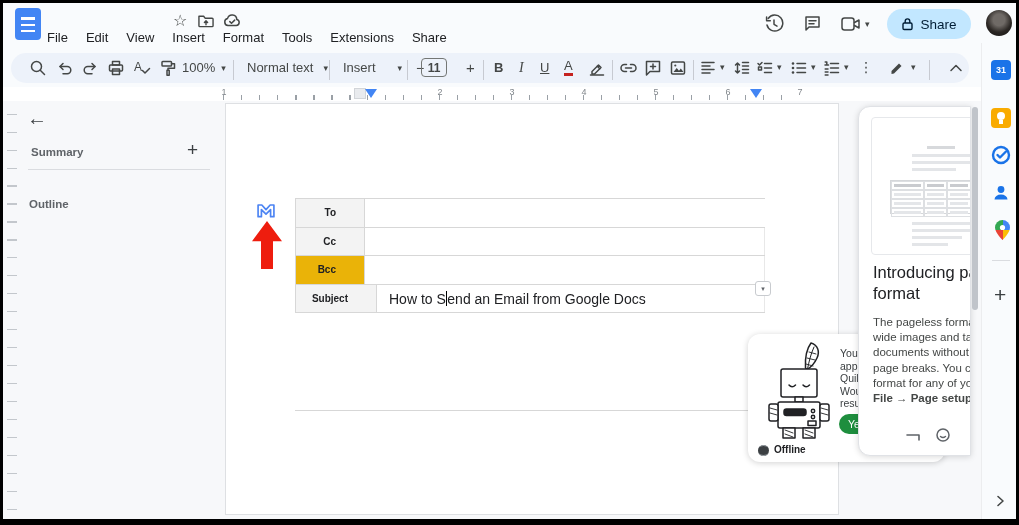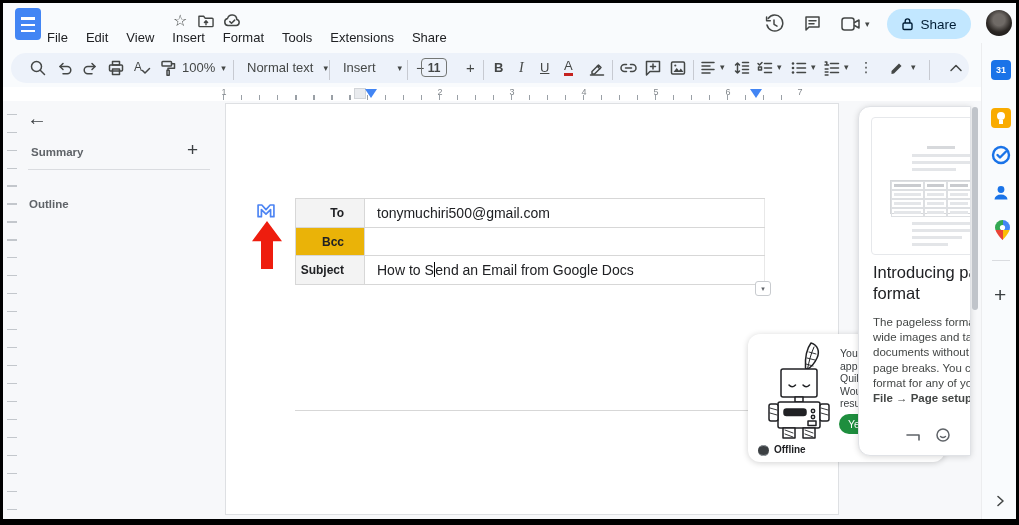--- a/index.html
+++ b/index.html
@@ -9,21 +9,21 @@
          border-top:3px solid #000; border-bottom:6px solid #000; border-left:3px solid #000; border-right:3px solid #000; }
   .abs { position:absolute; }
   .ic svg { display:block; }
   svg .st { fill:none; stroke:#444746; stroke-width:1.5; stroke-linecap:round; stroke-linejoin:round; }
   svg .fl { fill:#444746; stroke:none; }
   .menu-item { font-size:13px; color:#202124; padding:2px 6px; border-radius:8px; cursor:default; }
   .tb-txt { font-size:13px; color:#444746; }
   .divd { width:1px; height:20px; background:#c7cad1; position:absolute; top:7px; }
   .caret { font-size:9px; color:#444746; }
   .ruler-num { position:absolute; top:0; transform:translateX(-50%); font-size:9px; color:#80868B; }
-  .cell-label { font-weight:bold; font-size:12px; color:#202124; text-align:right; padding-right:20px; }
+  .cell-label { font-weight:bold; font-size:10px; color:#202124; text-align:right; padding-right:28px; }
   .cell-value { font-size:14px; color:#202124; padding-left:12px; }
   .pl-body-line { white-space:nowrap; overflow:hidden; font-size:11.5px; color:#444746; line-height:15.2px; }
   .as-line { white-space:nowrap; overflow:hidden; font-size:10.5px; color:#3c4043; line-height:12.6px; }
   .sideicon { width:22px; height:22px; display:flex; align-items:center; justify-content:center; }
 </style>
 </head>
 <body>
 
 <div id="app">
 
@@ -269,28 +269,31 @@
     <svg width="20" height="18" viewBox="0 0 24 20">
       <path d="M2.5 18 V4 h4.5 L12 9.5 17 4 h4.5 v14 h-4 V9.5 L12 15 6.5 9.5 V18 z" fill="#ffffff" stroke="#4C84F3" stroke-width="2" stroke-linejoin="round"></path>
     </svg>
   </div>
   <div class="abs" style="left:249px; top:218px; width:30px; height:48px; background:#EE1D0E;
               clip-path:polygon(50% 0, 100% 42%, 70% 42%, 70% 100%, 30% 100%, 30% 42%, 0 42%);"></div>
 
   <div class="abs" style="left:292px; top:195px; width:470px; border-top:1px solid #d7d7d7;">
     <div style="display:flex; height:28.5px; border-bottom:1px solid #d7d7d7;">
       <div class="cell-label" style="width:70px; background:#F3F3F3; border-left:1px solid #d7d7d7; border-right:1px solid #d7d7d7; line-height:28.5px;">To</div>
-      <div class="cell-value" style="flex:1; line-height:28.5px; border-right:1px solid #e8e8e8;">tonymuchiri500@gmail.com</div>
+    </div>
+    <div style="display:flex; height:28.5px; border-bottom:1px solid #d7d7d7;">
+      <div class="cell-label" style="width:70px; background:#F3F3F3; border-left:1px solid #d7d7d7; border-right:1px solid #d7d7d7; line-height:28.5px;">Cc</div>
+      <div class="cell-value" style="flex:1; line-height:28.5px; border-right:1px solid #e8e8e8;"></div>
     </div>
     <div style="display:flex; height:28.5px; border-bottom:1px solid #d7d7d7;">
       <div class="cell-label" style="width:70px; background:#eab308; border-left:1px solid #d7d7d7; border-right:1px solid #d7d7d7; line-height:28.5px;">Bcc</div>
       <div class="cell-value" style="flex:1; line-height:28.5px; border-right:1px solid #e8e8e8;"></div>
     </div>
     <div style="display:flex; height:28.5px; border-bottom:1px solid #d7d7d7;">
-      <div class="cell-label" style="width:70px; background:#F3F3F3; border-left:1px solid #d7d7d7; border-right:1px solid #d7d7d7; line-height:28.5px;">Subject</div>
+      <div class="cell-label" style="width:82px; background:#F3F3F3; border-left:1px solid #d7d7d7; border-right:1px solid #d7d7d7; line-height:28.5px;">Subject</div>
       <div class="cell-value" style="flex:1; line-height:28.5px; border-right:1px solid #e8e8e8; white-space:nowrap;">
         <span>How to S</span><span style="display:inline-block; width:1.5px; height:15px; background:#000; vertical-align:-2px;"></span><span>end an Email from Google Docs</span>
       </div>
     </div>
   </div>
 
   <div class="abs" style="left:752px; top:278px; width:16px; height:15px; background:#fff; border:1px solid #c8cbcf; border-radius:3px;
               display:flex; align-items:center; justify-content:center;">
     <span class="caret" style="font-size:7px; color:#5f6368;">▾</span>
   </div>

